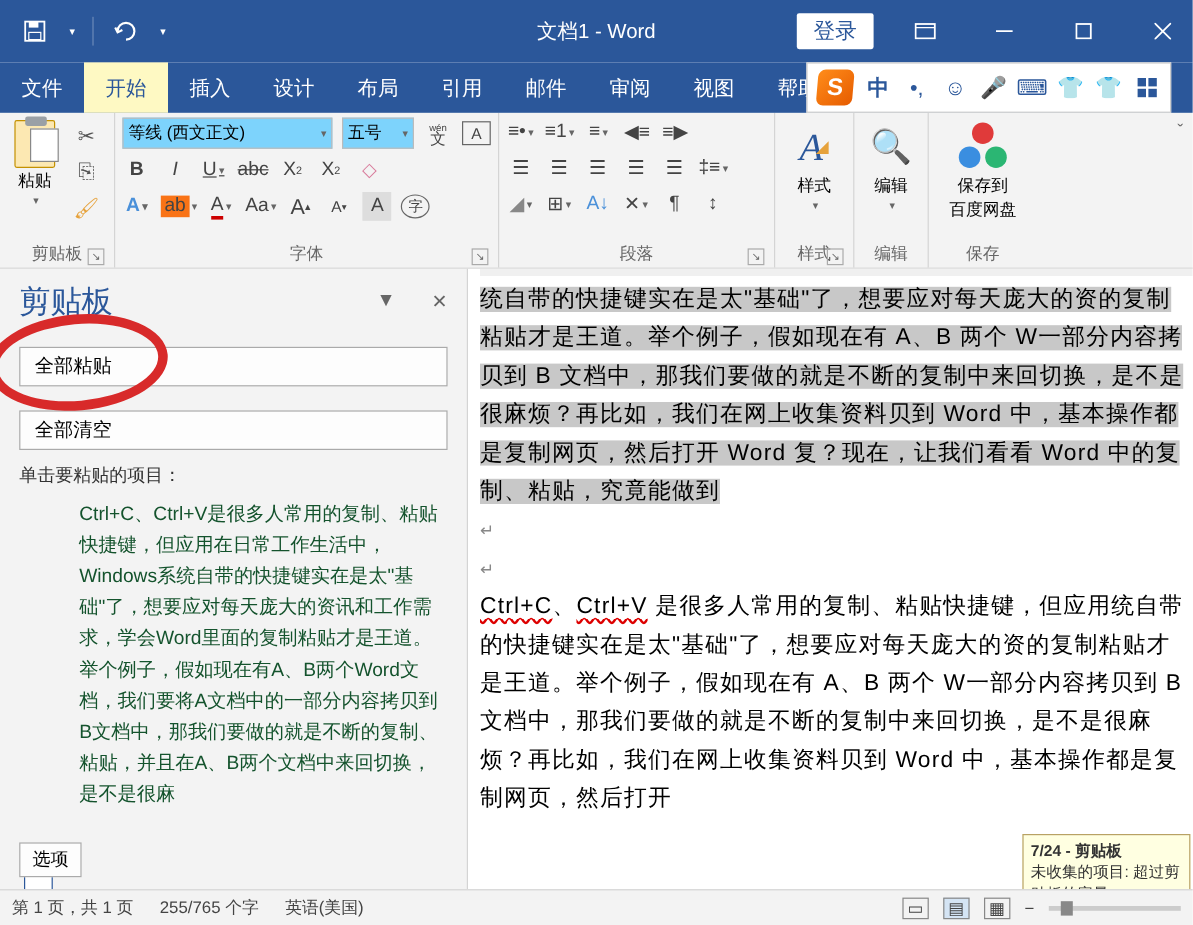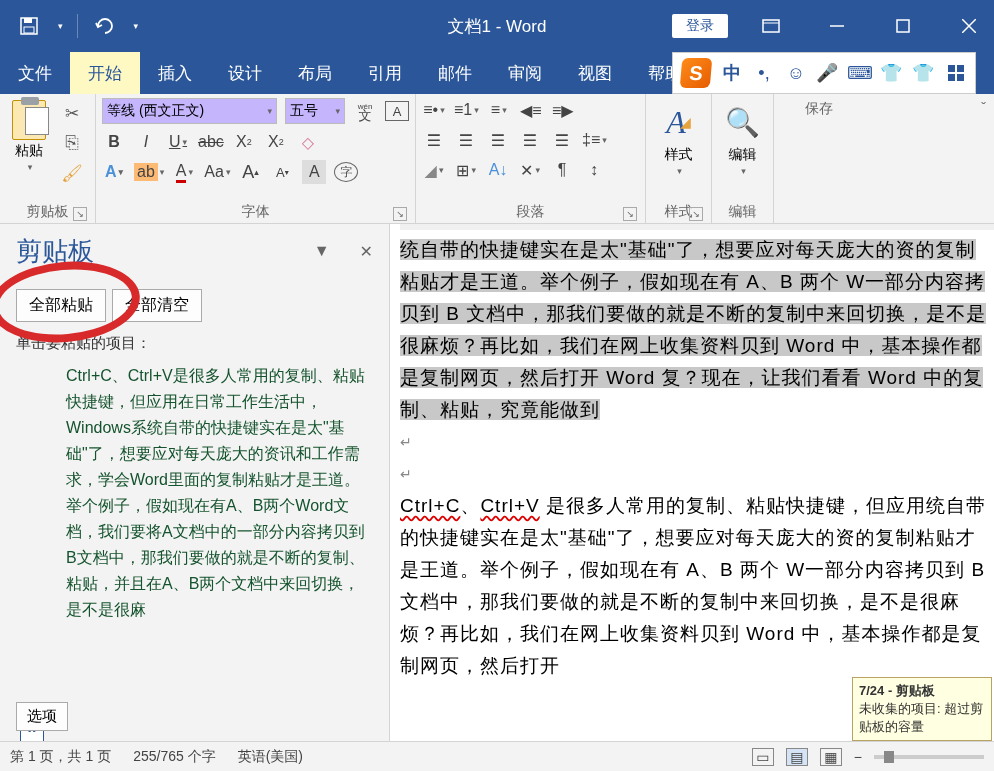--- a/index.html
+++ b/index.html
@@ -4,21 +4,21 @@
 <style>
 * { margin: 0; padding: 0; box-sizing: border-box; font-family: "Microsoft YaHei", "Segoe UI", sans-serif; }
 body { width: 994px; height: 771px; background: #fff; overflow: hidden; position: relative; font-size: 14px; }
 
 .titlebar { height: 52px; background: #2b579a; display: flex; align-items: center; color: #fff; position: relative; }
 .qat { display: flex; align-items: center; gap: 14px; padding-left: 16px; }
 .qat-icon { width: 26px; height: 26px; display: flex; align-items: center; justify-content: center; cursor: pointer; }
 .qat-sep { width: 1px; height: 24px; background: rgba(255,255,255,0.3); }
 .doc-title { position: absolute; left: 50%; transform: translateX(-50%); font-size: 17px; }
 .title-right { margin-left: auto; display: flex; align-items: center; gap: 20px; padding-right: 2px; }
-.login-btn { background: #fff; color: #2b579a; padding: 3px 14px; border-radius: 2px; font-size: 14px; cursor: pointer; }
+.login-btn { background: #fff; color: #2b579a; padding: 3px 14px; border-radius: 2px; font-size: 18px; cursor: pointer; }
 .win-btn { width: 46px; height: 40px; display: flex; align-items: center; justify-content: center; cursor: pointer; }
 
 .tabbar { height: 42px; background: #2b579a; display: flex; align-items: stretch; color: #fff; font-size: 17px; position: relative; }
 .tab { padding: 0 18px; display: flex; align-items: center; cursor: pointer; }
 .tab.active { background: #fef9c3; color: #2b579a; }
 .ime-bar { position: absolute; right: 18px; top: 0; height: 42px; background: #fff; border: 1px solid #ccc; display: flex; align-items: center; gap: 10px; padding: 0 8px; }
 .ime-logo { width: 30px; height: 30px; background: linear-gradient(135deg, #ff8c1a, #e65c00); border-radius: 6px; color: #fff; font-weight: bold; display: flex; align-items: center; justify-content: center; font-size: 20px; transform: skewX(-5deg); }
 .ime-ico { width: 22px; height: 22px; color: #2b579a; display: flex; align-items: center; justify-content: center; font-size: 18px; }
 
 .ribbon { height: 130px; background: #f3f3f3; border-bottom: 1px solid #d4d4d4; display: flex; }
@@ -27,34 +27,34 @@
 .rgroup-label { text-align: center; font-size: 14px; color: #666; padding: 2px 0; position: relative; }
 .dlg-launch { position: absolute; right: 2px; bottom: 2px; width: 14px; height: 14px; border: 1px solid #aaa; font-size: 9px; display: flex; align-items: center; justify-content: center; color: #666; cursor: pointer; }
 
 .big-btn { display: flex; flex-direction: column; align-items: center; gap: 2px; padding: 2px 6px; cursor: pointer; font-size: 14px; }
 .paste-ico { width: 34px; height: 40px; background: #fce8b2; border: 1px solid #c49102; position: relative; border-radius: 2px; }
 .paste-ico::before { content: ''; position: absolute; top: -4px; left: 8px; width: 18px; height: 8px; background: #9aa0a6; border-radius: 2px; }
 .paste-ico::after { content: ''; position: absolute; bottom: 4px; right: -4px; width: 22px; height: 26px; background: #fff; border: 1px solid #888; }
 .mini-col { display: flex; flex-direction: column; gap: 8px; padding: 4px 2px; }
 .mini-ico { width: 24px; height: 22px; display: flex; align-items: center; justify-content: center; color: #555; cursor: pointer; font-size: 17px; }
 
-.font-combo { height: 26px; border: 1px solid #bbb; background: #c4b5fd; display: flex; align-items: center; padding: 0 4px; font-size: 14px; }
+.font-combo { height: 26px; border: 1px solid #bbb; background: #7dd3fc; display: flex; align-items: center; padding: 0 4px; font-size: 14px; }
 .font-col { display: flex; flex-direction: column; gap: 6px; }
 .font-row { display: flex; align-items: center; gap: 8px; }
 .fmt-btn { min-width: 24px; height: 24px; display: flex; align-items: center; justify-content: center; cursor: pointer; color: #444; font-size: 16px; }
 
 .styles-ico { width: 44px; height: 44px; display: flex; align-items: center; justify-content: center; font-size: 32px; color: #2b579a; }
 .baidu-ico { width: 44px; height: 44px; position: relative; }
 .baidu-circle { position: absolute; width: 18px; height: 18px; border-radius: 50%; }
 
 .workspace { display: flex; position: absolute; top: 224px; left: 0; right: 0; bottom: 30px; }
 .clip-pane { width: 390px; background: #f3f3f3; border-right: 1px solid #d4d4d4; padding: 10px 16px; position: relative; }
 .clip-title { font-size: 26px; color: #2b579a; display: flex; align-items: center; justify-content: space-between; }
 .clip-tools { display: flex; gap: 30px; color: #666; font-size: 16px; }
-.clip-btns { display: flex; gap: 6px; margin-top: 20px; margin-bottom: 12px; }
+.clip-btns { display: flex; gap: 20px; margin-top: 20px; margin-bottom: 12px; flex-direction: column; }
 .clip-btn { border: 1px solid #aaa; background: #fdfdfd; padding: 5px 12px; font-size: 16px; cursor: pointer; }
 .red-circle { position: absolute; left: -10px; top: 38px; width: 150px; height: 80px; border: 8px solid #d82a2a; border-radius: 50%; pointer-events: none; transform: rotate(-5deg); }
 .clip-hint { font-size: 15px; color: #333; margin-bottom: 10px; }
 .clip-item { display: flex; gap: 10px; align-items: flex-start; }
 .clip-item-ico { width: 24px; height: 28px; background: #fff; border: 1px solid #2b579a; color: #2b579a; font-size: 11px; font-weight: bold; display: flex; align-items: center; justify-content: center; margin-top: 180px; }
 .clip-text { font-size: 16px; line-height: 26px; color: #14532d; padding-left: 50px; }
 .options-btn { position: absolute; bottom: 10px; left: 16px; border: 1px solid #aaa; padding: 4px 10px; font-size: 15px; cursor: pointer; background: #fdfdfd; }
 
 .doc-area { flex: 1; background: #fff; padding: 0 0 0 10px; overflow: hidden; position: relative; }
 .doc-text { font-size: 19px; line-height: 32px; letter-spacing: 1px; color: #000; }
@@ -62,21 +62,21 @@
 .ruler-gap { height: 6px; background: #f0f0f0; margin-bottom: 4px; }
 .para-mark { color: #888; font-size: 14px; }
 .underline-red { text-decoration: underline wavy #d00; text-underline-offset: 3px; }
 
 .statusbar { position: absolute; bottom: 0; left: 0; right: 0; height: 30px; background: #f3f3f3; border-top: 1px solid #d4d4d4; display: flex; align-items: center; font-size: 14px; color: #444; padding: 0 10px; gap: 22px; }
 .status-right { margin-left: auto; display: flex; align-items: center; gap: 12px; }
 .view-ico { width: 22px; height: 18px; border: 1px solid #888; display: flex; align-items: center; justify-content: center; cursor: pointer; }
 .zoom-track { width: 110px; height: 4px; background: #ccc; position: relative; }
 .zoom-thumb { position: absolute; top: -4px; left: 10px; width: 10px; height: 12px; background: #888; }
 
-.tooltip-box { position: absolute; right: 2px; bottom: 30px; width: 140px; background: #ffffe1; border: 1px solid #b8a264; padding: 4px 6px; font-size: 13px; line-height: 18px; color: #333; }
+.tooltip-box { position: absolute; right: 2px; bottom: 12px; width: 140px; background: #ffffe1; border: 1px solid #b8a264; padding: 4px 6px; font-size: 13px; line-height: 18px; color: #333; }
 .tooltip-box b { font-weight: bold; }
 
 .dd { font-size: 9px; color: #666; margin-left: 2px; }
 </style>
 </head>
 <body>
 
 <div class="titlebar">
   <div class="qat">
     <div class="qat-icon">
@@ -196,21 +196,21 @@
           <div class="fmt-btn" style="font-style:italic">I</div>
           <div class="fmt-btn" style="text-decoration:underline">U<span class="dd">▾</span></div>
           <div class="fmt-btn" style="text-decoration:line-through">abc</div>
           <div class="fmt-btn">X<sub style="font-size:9px">2</sub></div>
           <div class="fmt-btn">X<sup style="font-size:9px">2</sup></div>
           <div class="fmt-btn" style="color:#d87b9b">◇</div>
         </div>
         <div class="font-row">
           <div class="fmt-btn" style="color:#4a90d9;font-weight:bold">A<span class="dd">▾</span></div>
           <div class="fmt-btn">
-              <span style="background:#fdba74;padding:0 3px">ab</span>
+              <span style="background:#f97316;padding:0 3px">ab</span>
               <span class="dd">▾</span>
             </div>
           <div class="fmt-btn">
               <span style="border-bottom:3px solid #c00">A</span>
               <span class="dd">▾</span>
             </div>
           <div class="fmt-btn">Aa<span class="dd">▾</span></div>
           <div class="fmt-btn" style="font-size:18px">A<sup style="font-size:9px">▴</sup></div>
           <div class="fmt-btn" style="font-size:13px">A<sup style="font-size:8px">▾</sup></div>
           <div class="fmt-btn" style="background:#ddd;padding:0 4px">A</div>
@@ -271,20 +271,31 @@
       <div class="big-btn">
         <div class="styles-ico" style="font-size:28px">🔍</div>
         <span>编辑</span>
           <span class="dd">▾</span>
       </div>
     </div>
     <div class="rgroup-label">编辑</div>
   </div>
 
   <div class="rgroup" style="width:90px;border-right:none">
+    <div class="rgroup-body" style="justify-content:center">
+      <div class="big-btn">
+        <div class="baidu-ico">
+          <div class="baidu-circle" style="background:#e03a3a;top:2px;left:13px"></div>
+          <div class="baidu-circle" style="background:#3a8ee0;bottom:4px;left:2px"></div>
+          <div class="baidu-circle" style="background:#2bb673;bottom:4px;right:2px"></div>
+        </div>
+        <span>保存到</span>
+        <span>百度网盘</span>
+      </div>
+    </div>
     <div class="rgroup-label">保存</div>
   </div>
 
   <div style="margin-left:auto;padding:6px 8px;color:#666;cursor:pointer">ˇ</div>
 </div>
 
 <div class="workspace">
 
   <div class="clip-pane">
     <div class="clip-title">

